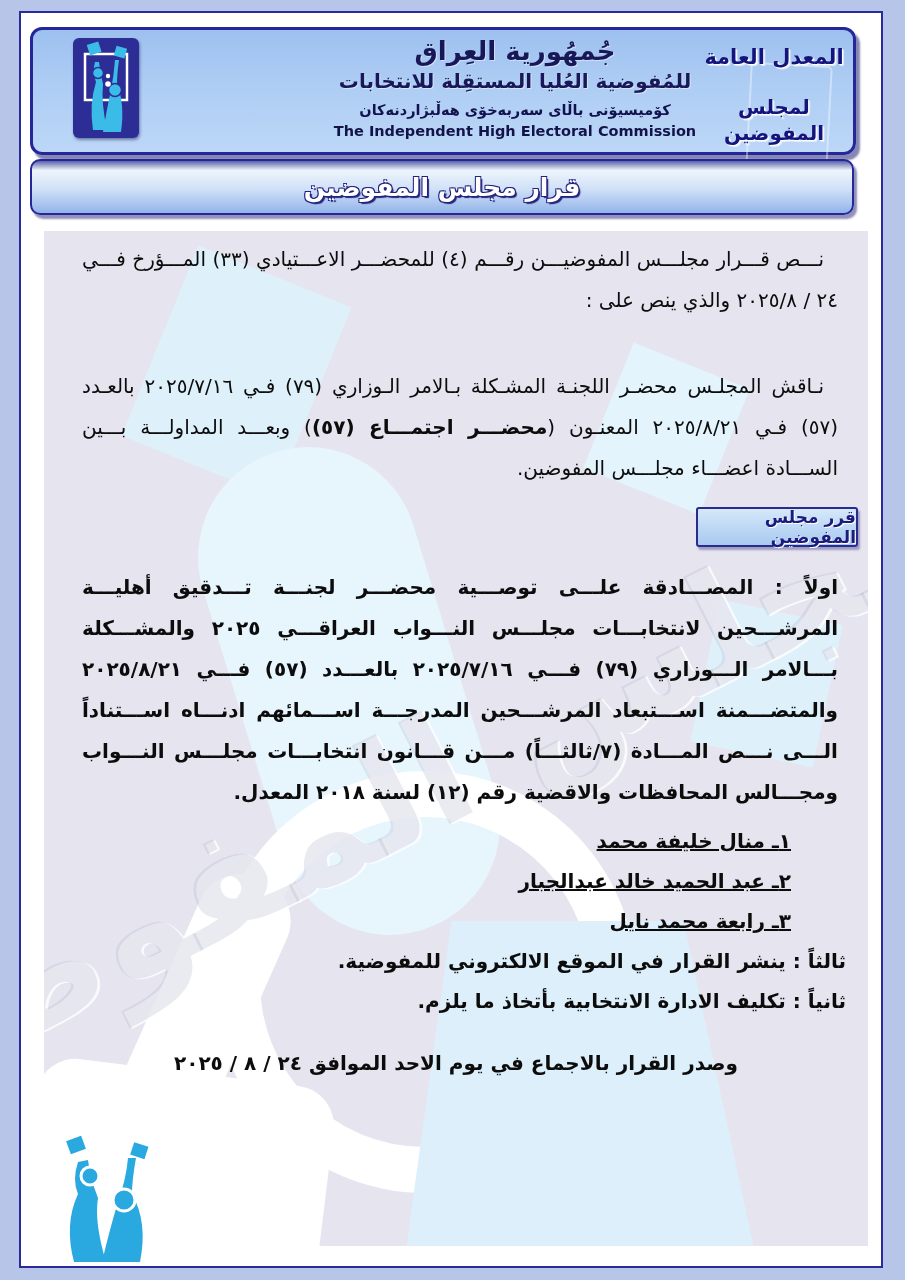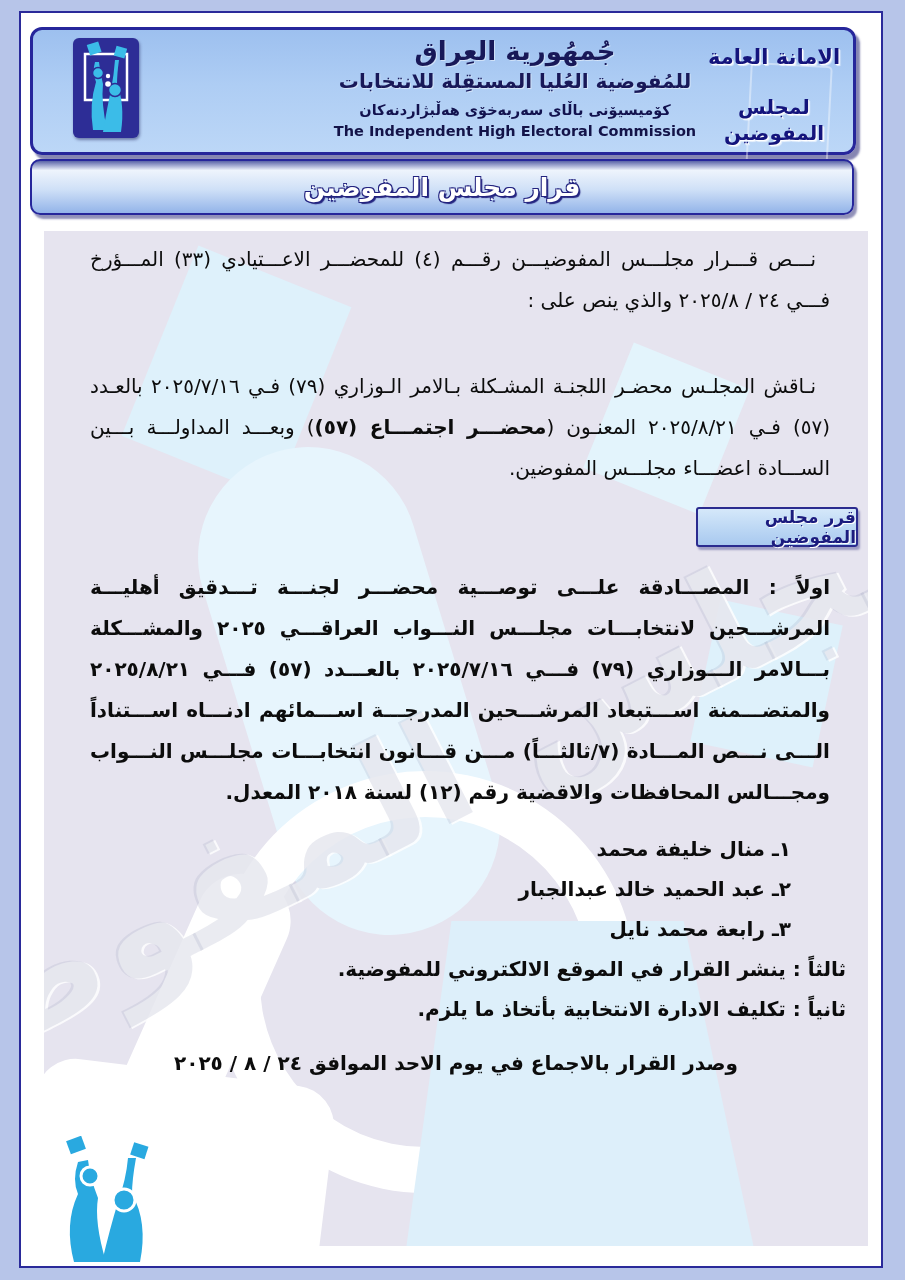--- a/index.html
+++ b/index.html
@@ -98,29 +98,29 @@
     color:rgba(158,163,190,.22);
     text-shadow:2px 2px 0 rgba(255,255,255,.8);
     transform:rotate(-27deg);
   }
 
   
   .text-flow{
     position:absolute;inset:0;z-index:2;direction:rtl;
     padding:0 22px 0 30px;color:#0c0c0c;
   }
-  .para{font-size:20px;line-height:41px;text-align:justify;margin:16px;}
+  .para{font-size:20px;line-height:41px;text-align:justify;margin:8px;}
   .para.indent{text-indent:14px;}
   .para.bold{font-weight:bold;}
   .p1{margin-top:8px;}
   .p2{margin-top:45px;}
   .p3{margin-top:78px;}
   .inline-bold{font-weight:bold;}
   .candidate-list{margin:0;padding:0 55px 0 0;list-style:none;}
-  .candidate-list li{font-size:20px;font-weight:bold;line-height:40px;}
+  .candidate-list li{font-size:20px;font-weight:bold;line-height:40px;text-decoration:underline;}
   .clause{font-size:20px;font-weight:bold;line-height:40px;margin:0;text-align:right;}
   .decision-badge{
     position:absolute;right:10px;top:276px;z-index:2;
     width:158px;height:36px;border:2px solid #2b2b8f;border-radius:3px;
     background:linear-gradient(180deg,#d5e8fa 0%,#bcd7f4 55%,#a9c9ef 100%);
     box-shadow:2px 3px 2px rgba(50,50,130,.4);
     display:flex;align-items:center;justify-content:center;
   }
   .decision-badge .txt{
     font-size:17px;font-weight:bold;color:#1b1b7e;direction:rtl;
@@ -161,21 +161,21 @@
   </div>
 
   <div class="header-center">
     <div class="l1">جُمهُورية العِراق</div>
     <div class="l2">للمُفوضية العُليا المستقِلة للانتخابات</div>
     <div class="l3">كۆميسيۆنى باڵاى سەربەخۆى ھەڵبژاردنەكان</div>
     <div class="l4">The Independent High Electoral Commission</div>
   </div>
 
   <div class="header-right">
-    <div class="r1">الامانة العامة</div>
+    <div class="r1">المعدل العامة</div>
     <div class="r2">لمجلس المفوضين</div>
   </div>
 
   <div class="title-bar">
     <div class="txt">قرار مجلس المفوضين</div>
   </div>
 
   <div class="body-panel">
 
     <div class="wm wm-rhombus wm-r1"></div>

